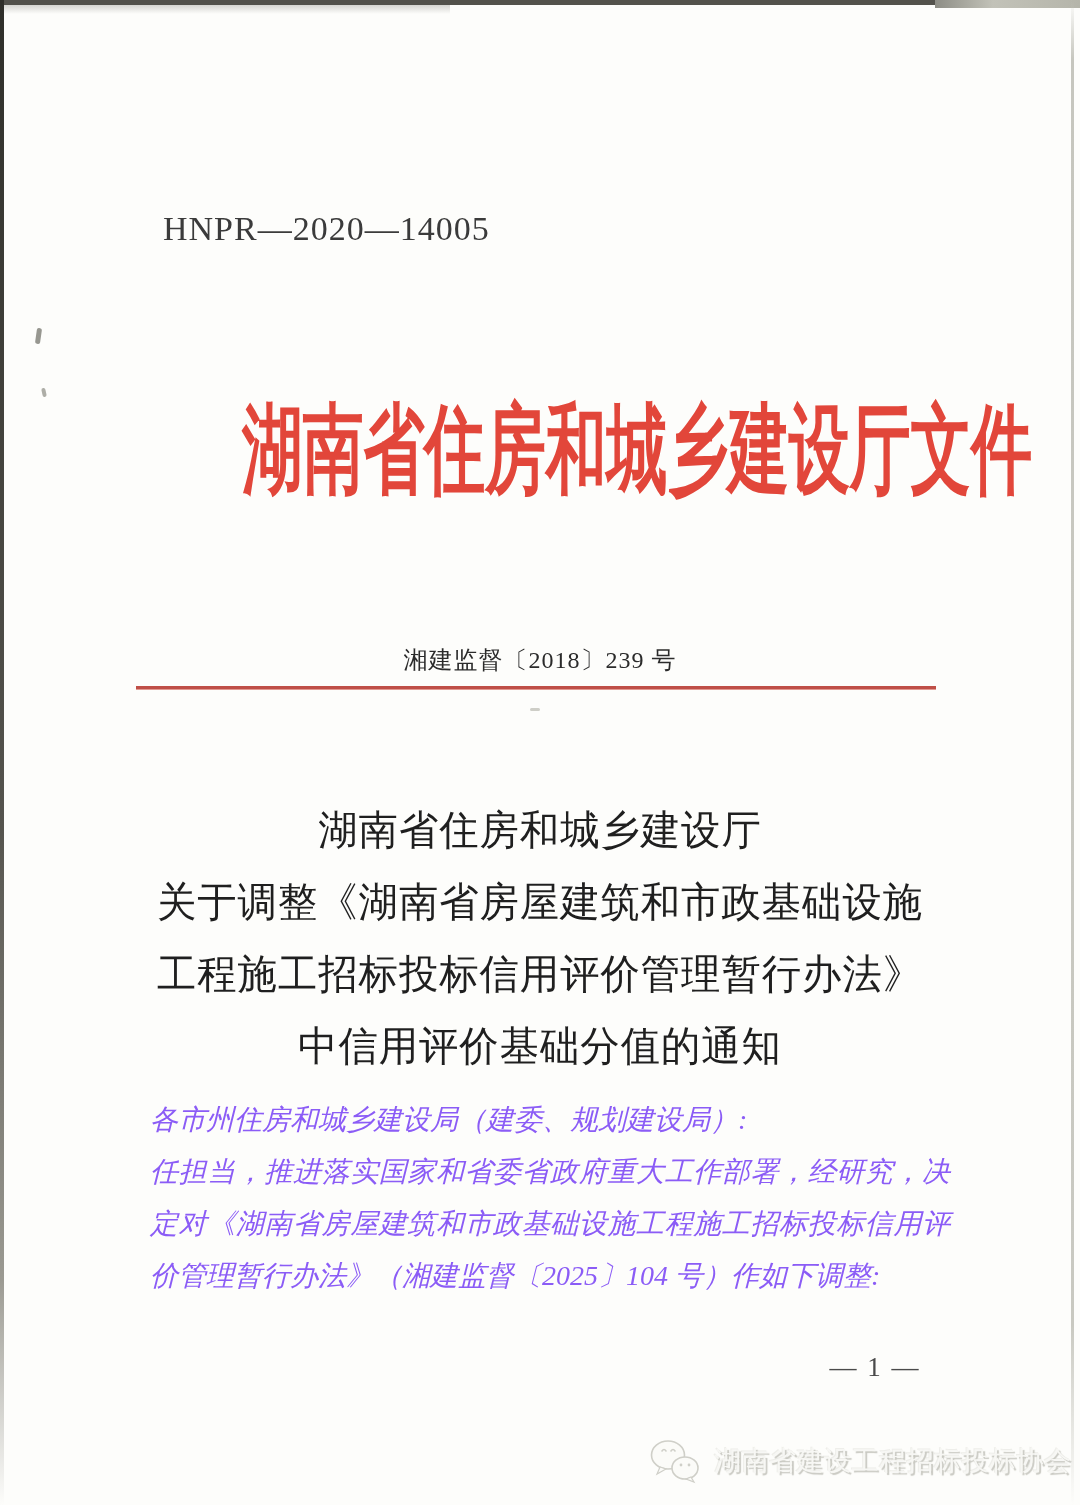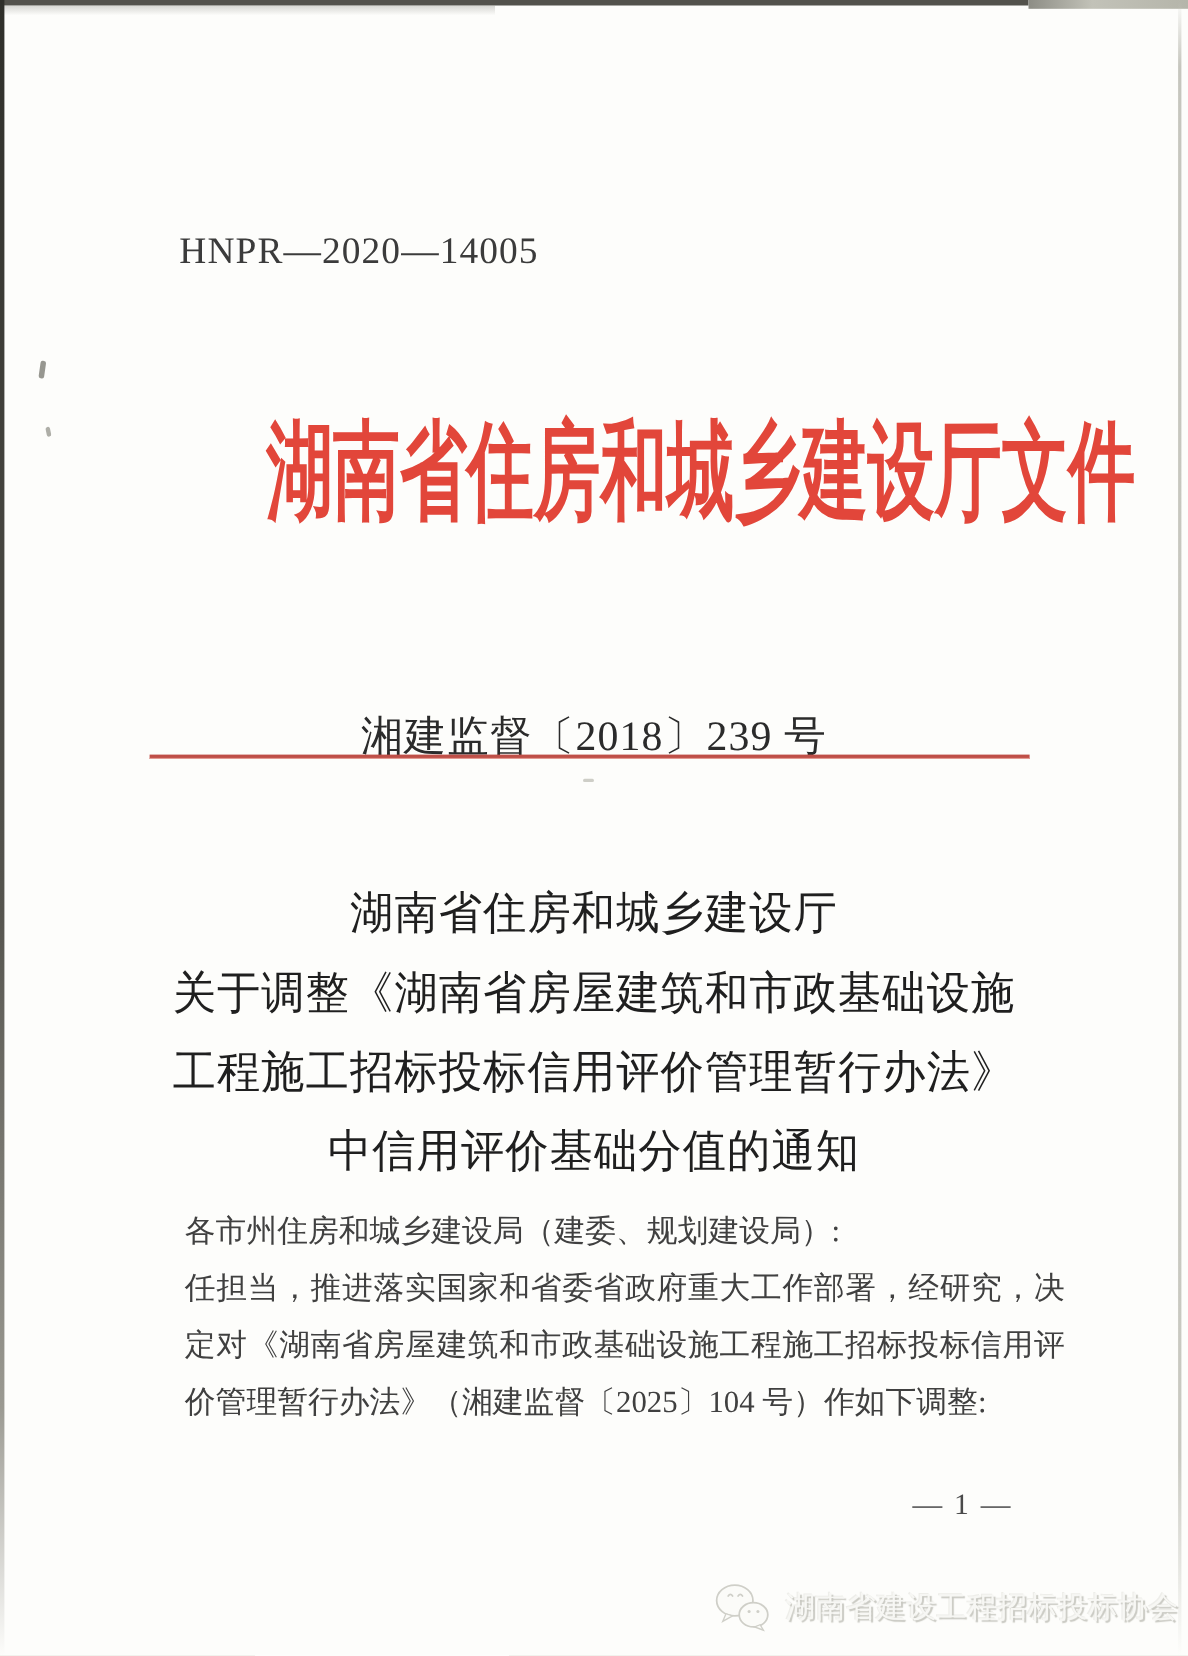--- a/index.html
+++ b/index.html
@@ -24,46 +24,46 @@
   .speck1{position:absolute;left:36px;top:328px;width:5px;height:16px;background:#7d7d76;border-radius:2px;transform:rotate(8deg);opacity:.8;}
   .speck2{position:absolute;left:42px;top:388px;width:4px;height:9px;background:#8b8b83;border-radius:2px;transform:rotate(-12deg);opacity:.7;}
   .speck3{position:absolute;left:530px;top:708px;width:10px;height:3px;background:#b9b9b1;border-radius:2px;opacity:.7;}
 
   
   .reg-code{
     position:absolute;left:163px;top:210px;
     font-size:34px;letter-spacing:1px;color:#3b3b3b;white-space:nowrap;
   }
   .agency-header{
-    position:absolute;top:376px;left:0;width:1068px;height:108px;
+    position:absolute;top:396px;left:0;width:1068px;height:108px;
     line-height:108px;text-align:left;white-space:nowrap;
   }
   .agency-header span{
     display:inline-block;
     font-size:98px;font-weight:700;color:#e2463a;
     transform:scaleX(0.62);transform-origin:center;
     letter-spacing:0px;
   }
   .issue-number{
     position:absolute;top:644px;left:0;width:1080px;
-    text-align:center;font-size:38px;color:#2b2b2b;letter-spacing:1px;
+    text-align:center;font-size:24px;color:#2b2b2b;letter-spacing:1px;
   }
   .red-rule{
     position:absolute;left:136px;top:686px;width:800px;height:3px;
     background:#bf4f47;border-bottom:1px solid #e29a92;
   }
   .doc-title{
     position:absolute;top:794px;left:0;width:1080px;
     text-align:center;font-weight:400;color:#1f1f1f;
     font-size:41px;line-height:72px;letter-spacing:1px;
   }
   .doc-title .t-line{transform:scaleX(0.96);transform-origin:center;white-space:nowrap;}
   .doc-body{
-    position:absolute;top:1094px;left:168px;width:800px;
-    font-size:28px;color:#404040;
+    position:absolute;top:1094px;left:150px;width:800px;
+    font-size:28px;color:#8b5cf6;font-style:italic;
   }
   .body-line{height:52px;line-height:52px;white-space:nowrap;}
   .body-line.justify{
     white-space:normal;
     text-align:justify;text-align-last:justify;
   }
   .body-line.indent{text-indent:62px;}
   .page-number{
     position:absolute;top:1352px;left:790px;width:170px;
     text-align:center;font-size:27px;color:#4a4a4a;letter-spacing:2px;white-space:nowrap;

